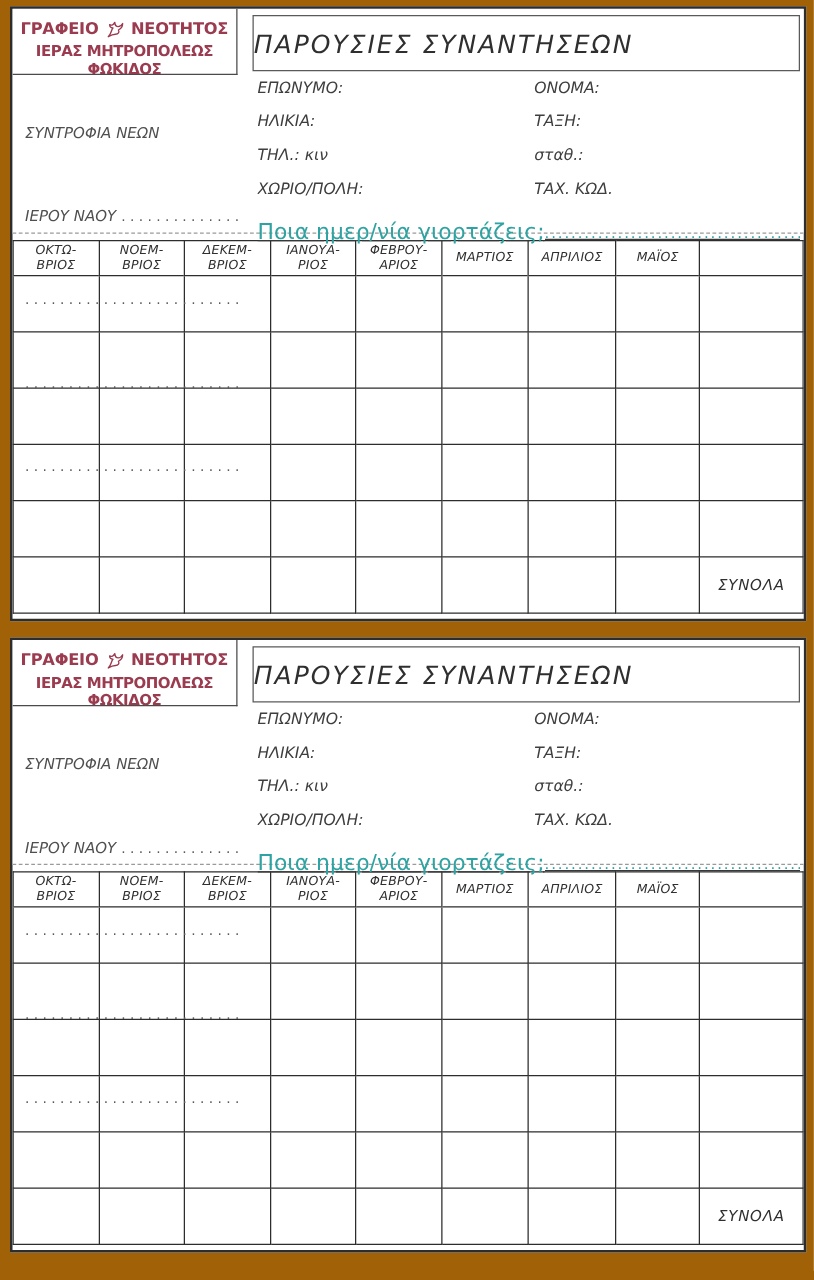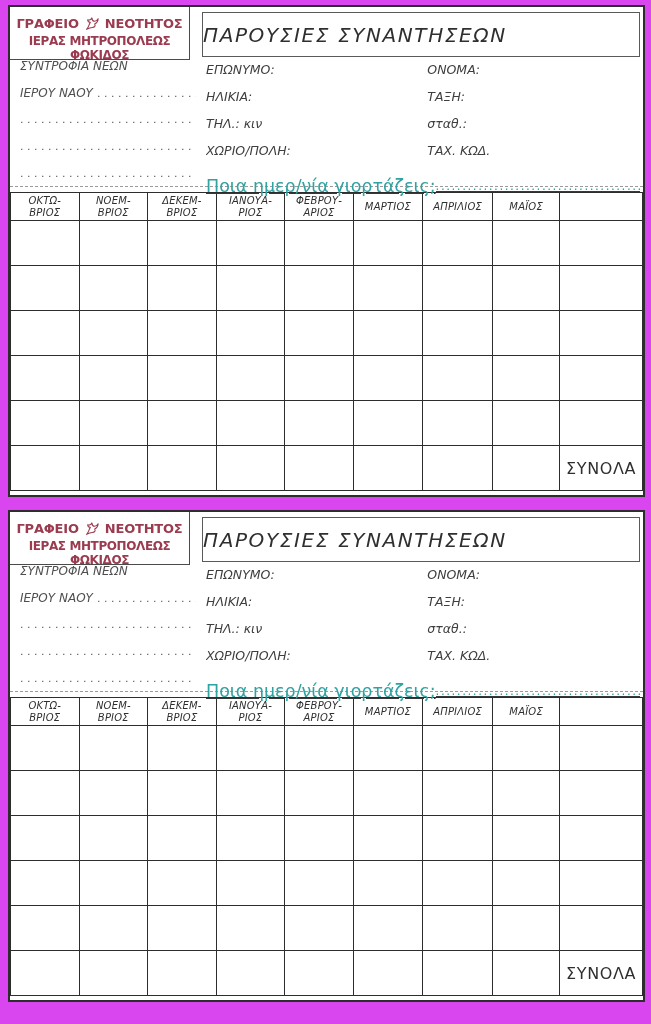--- a/index.html
+++ b/index.html
@@ -3,21 +3,21 @@
 <meta charset="utf-8">
 <style>
   html,body{margin:0;padding:0;}
   body{
     width:651px;height:1024px;
     background:#ffffff;
     font-family:"DejaVu Sans", sans-serif;
     color:#383838;
     -webkit-font-smoothing:antialiased;
   }
-  .sheet{position:relative;width:651px;height:1024px;background:#d946ef;overflow:hidden;}
+  .sheet{position:relative;width:651px;height:1024px;background:#a16207;overflow:hidden;}
 
   .half{
     position:absolute;left:8px;width:637px;height:492px;
     border:2px solid #2d2d2d;box-sizing:border-box;background:#fff;overflow:hidden;
   }
   .half.top{top:5px;}
   .half.bottom{top:510px;}
 
   
   .form-area{
@@ -44,21 +44,21 @@
     display:flex;align-items:center;padding-left:0;background:#fff;
   }
   .title{
     font-style:italic;font-size:20px;letter-spacing:1.6px;color:#2f2f2f;white-space:nowrap;
   }
 
   .left-col{
     position:absolute;left:10px;top:52px;width:176px;
     font-style:italic;font-size:12px;color:#4f4f4f;
   }
-  .left-col .lrow{height:27px;display:flex;align-items:baseline;overflow:hidden;white-space:nowrap;}
+  .left-col .lrow{height:27px;display:flex;align-items:baseline;overflow:hidden;white-space:nowrap;margin-top:40px;}
   .left-col .lrow .lab{margin-right:4px;}
 
   .fields-col{position:absolute;left:196px;top:55px;width:434px;}
   .field-row{display:flex;align-items:baseline;height:27px;overflow:hidden;}
   .pair{display:flex;align-items:baseline;overflow:hidden;white-space:nowrap;flex-direction:column;}
   .pair.a{width:51%;}
   .pair.b{width:49%;}
   .lbl{
     font-style:italic;font-size:12.5px;color:#3e3e3e;margin-right:5px;white-space:nowrap;
   }
@@ -75,21 +75,21 @@
     width:100%;border-collapse:collapse;table-layout:fixed;margin-top:5px;
   }
   .tbl th,.tbl td{border:1.5px solid #2d2d2d;padding:0;box-sizing:border-box;}
   .tbl thead th{
     height:28px;border-bottom:1.3px dashed #8a8a8a;
     font-style:italic;font-size:10px;font-weight:normal;color:#2f2f2f;
     text-align:center;vertical-align:middle;line-height:1.15;letter-spacing:0.2px;
   }
   .tbl tbody tr{height:45px;}
   .tbl td.totals{
-    font-size:16px;color:#2f2f2f;text-align:center;
+    font-style:italic;font-size:12px;color:#2f2f2f;text-align:center;
     vertical-align:middle;letter-spacing:0.6px;
   }
 </style>
 </head>
 <body>
 
 <div class="sheet">
 
   <section class="half top">
     <div class="form-area">

